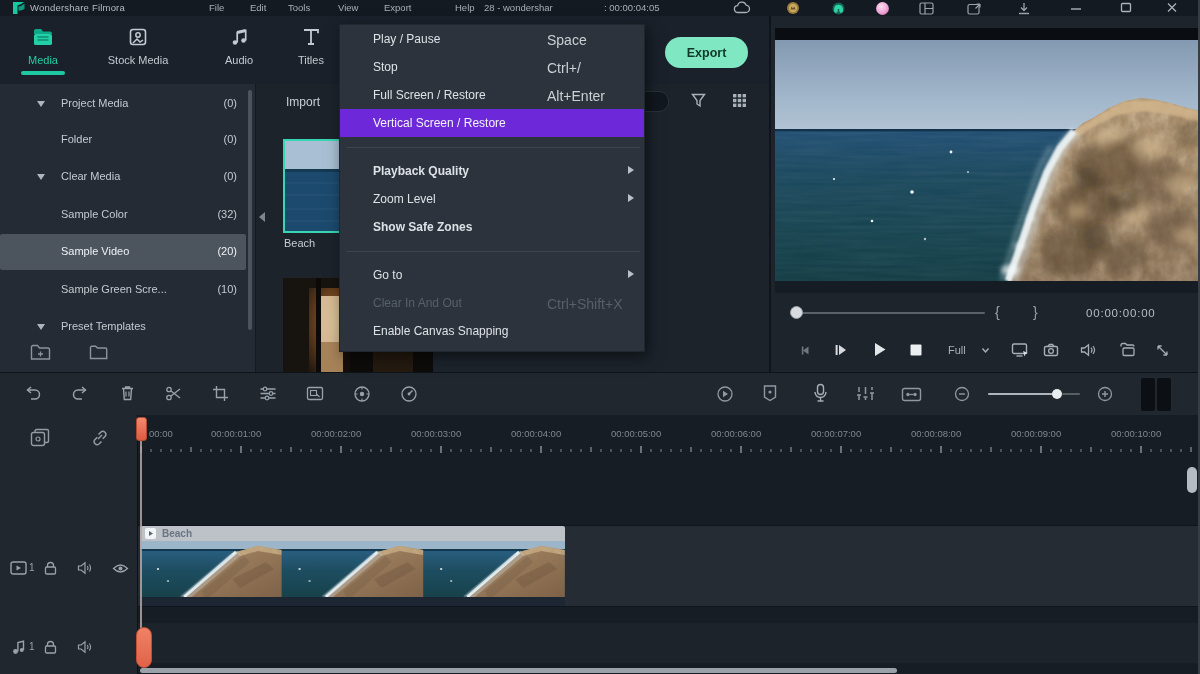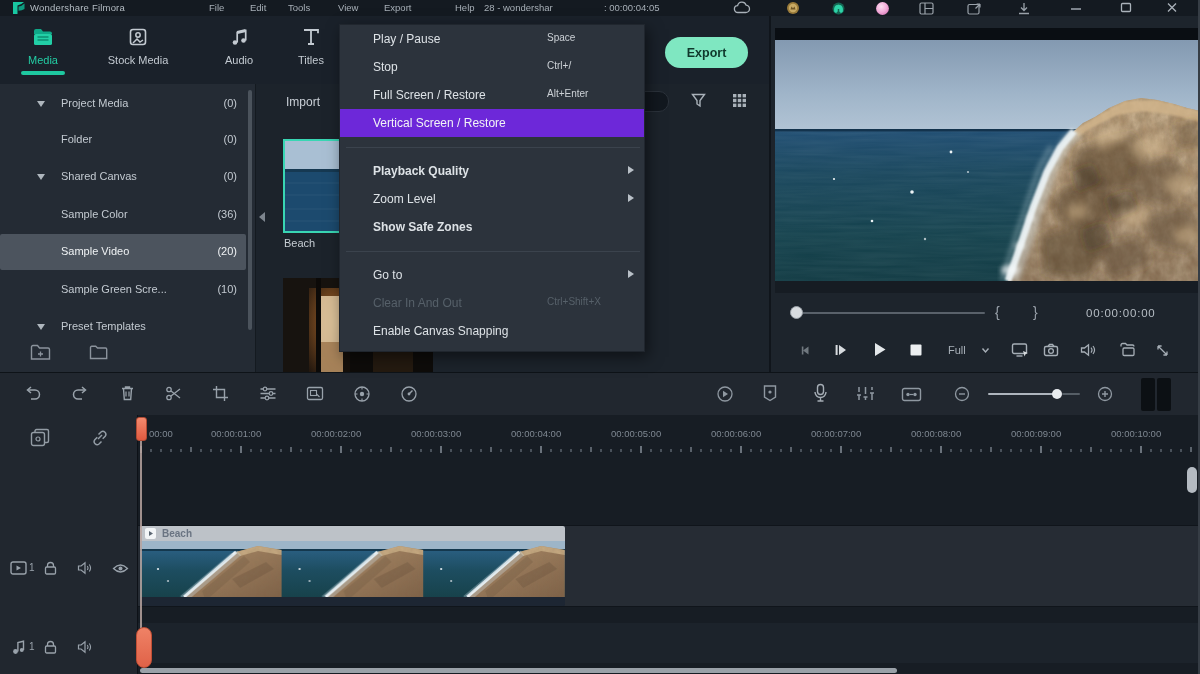--- a/index.html
+++ b/index.html
@@ -96,21 +96,21 @@
   #playhead-grip{left:136px;top:212px;width:16px;height:41px;border-radius:8px;
       background:linear-gradient(180deg,#ef8266,#e06248);border:1px solid #c14f35;}
   #win-border-r{left:1198px;top:0;width:2px;height:674px;background:#363d45;}
 
   
   #view-menu{left:339px;top:24px;width:306px;height:328px;background:#2c333c;
       border:1px solid #20262e;box-shadow:3px 5px 14px rgba(0,0,0,.5);z-index:50;}
   .menu-item{position:absolute;left:0;width:100%;height:28px;}
   .menu-item.hl{background:#6d28d9;}
   .menu-label{position:absolute;left:33px;top:7px;font-size:12px;color:#dde2e6;}
-  .menu-sc{position:absolute;left:207px;top:7px;font-size:10px;color:#ccd1d6;}
+  .menu-sc{position:absolute;left:207px;top:7px;font-size:14px;color:#ccd1d6;}
   .menu-item.dis .menu-label,.menu-item.dis .menu-sc{color:#566069;}
   .menu-item.hl .menu-label{color:#f2f4f6;}
   .menu-arrow{position:absolute;left:288px;top:9px;width:0;height:0;
       border-top:4.5px solid transparent;border-bottom:4.5px solid transparent;
       border-left:6px solid #b9c0c7;}
   .menu-sep{position:absolute;left:6px;width:294px;height:1px;background:#3b434d;}
 </style>
 </head>
 <body>
 
@@ -204,25 +204,25 @@
   <div id="tree-panel" class="abs">
     <span id="tree-slot"><div class="tree-row" style="top: 2px;">
           <div class="tree-arrow"></div>
           <span class="tree-label txt">Project Media</span>
           <span class="tree-count txt">(0)</span>
         </div><div class="tree-row" style="top: 38px;">
           <span class="tree-label txt">Folder</span>
           <span class="tree-count txt">(0)</span>
         </div><div class="tree-row" style="top: 75px;">
           <div class="tree-arrow"></div>
-          <span class="tree-label txt">Shared Canvas</span>
+          <span class="tree-label txt">Clear Media</span>
           <span class="tree-count txt">(0)</span>
         </div><div class="tree-row" style="top: 113px;">
           <span class="tree-label txt">Sample Color</span>
-          <span class="tree-count txt">(36)</span>
+          <span class="tree-count txt">(32)</span>
         </div><div class="tree-row sel" style="top: 150px;">
           <span class="tree-label txt">Sample Video</span>
           <span class="tree-count txt">(20)</span>
         </div><div class="tree-row" style="top: 188px;">
           <span class="tree-label txt">Sample Green Scre...</span>
           <span class="tree-count txt">(10)</span>
         </div><div class="tree-row" style="top: 225px;">
           <div class="tree-arrow"></div>
           <span class="tree-label txt">Preset Templates</span>
         </div></span>

